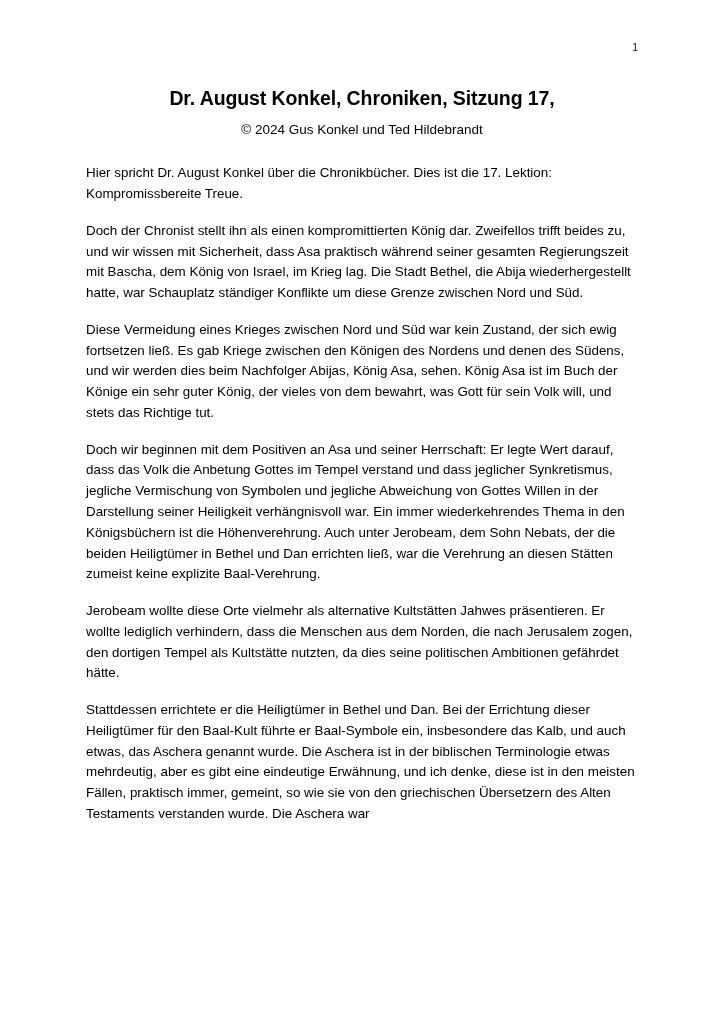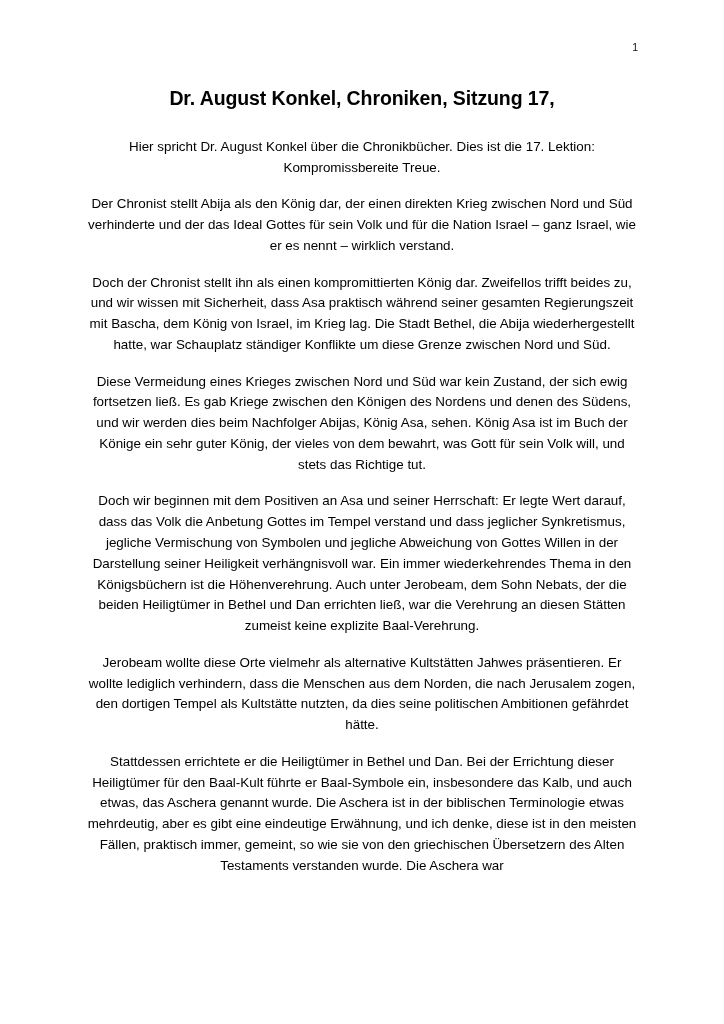--- a/index.html
+++ b/index.html
@@ -54,43 +54,43 @@
     margin-top: 9px;
     line-height: 1.3;
   }
   .body-text {
     margin-top: 25px;
   }
   .body-text p {
     margin: 0 0 16px 0;
     font-size: 13.4px;
     line-height: 1.55;
-    text-align: center;
+    text-align: left;
   }
   .body-text p:last-child {
     margin-bottom: 0;
   }
 </style>
 </head>
 <body>
 
 <div class="page">
 
   <div class="page-number">1</div>
 
   <div class="content">
 
     <h1 class="doc-title">
       <span class="line1">Dr. August Konkel, Chroniken, Sitzung 17,</span>
     </h1>
 
+    <div class="copyright">© 2024 Gus Konkel und Ted Hildebrandt</div>
 
     <div class="body-text">
       <p>Hier spricht Dr. August Konkel über die Chronikbücher. Dies ist die 17. Lektion: Kompromissbereite Treue.</p>
-      <p>Der Chronist stellt Abija als den König dar, der einen direkten Krieg zwischen Nord und Süd verhinderte und der das Ideal Gottes für sein Volk und für die Nation Israel – ganz Israel, wie er es nennt – wirklich verstand.</p>
       <p>Doch der Chronist stellt ihn als einen kompromittierten König dar. Zweifellos trifft beides zu, und wir wissen mit Sicherheit, dass Asa praktisch während seiner gesamten Regierungszeit mit Bascha, dem König von Israel, im Krieg lag. Die Stadt Bethel, die Abija wiederhergestellt hatte, war Schauplatz ständiger Konflikte um diese Grenze zwischen Nord und Süd.</p>
       <p>Diese Vermeidung eines Krieges zwischen Nord und Süd war kein Zustand, der sich ewig fortsetzen ließ. Es gab Kriege zwischen den Königen des Nordens und denen des Südens, und wir werden dies beim Nachfolger Abijas, König Asa, sehen. König Asa ist im Buch der Könige ein sehr guter König, der vieles von dem bewahrt, was Gott für sein Volk will, und stets das Richtige tut.</p>
       <p>Doch wir beginnen mit dem Positiven an Asa und seiner Herrschaft: Er legte Wert darauf, dass das Volk die Anbetung Gottes im Tempel verstand und dass jeglicher Synkretismus, jegliche Vermischung von Symbolen und jegliche Abweichung von Gottes Willen in der Darstellung seiner Heiligkeit verhängnisvoll war. Ein immer wiederkehrendes Thema in den Königsbüchern ist die Höhenverehrung. Auch unter Jerobeam, dem Sohn Nebats, der die beiden Heiligtümer in Bethel und Dan errichten ließ, war die Verehrung an diesen Stätten zumeist keine explizite Baal-Verehrung.</p>
       <p>Jerobeam wollte diese Orte vielmehr als alternative Kultstätten Jahwes präsentieren. Er wollte lediglich verhindern, dass die Menschen aus dem Norden, die nach Jerusalem zogen, den dortigen Tempel als Kultstätte nutzten, da dies seine politischen Ambitionen gefährdet hätte.</p>
       <p>Stattdessen errichtete er die Heiligtümer in Bethel und Dan. Bei der Errichtung dieser Heiligtümer für den Baal-Kult führte er Baal-Symbole ein, insbesondere das Kalb, und auch etwas, das Aschera genannt wurde. Die Aschera ist in der biblischen Terminologie etwas mehrdeutig, aber es gibt eine eindeutige Erwähnung, und ich denke, diese ist in den meisten Fällen, praktisch immer, gemeint, so wie sie von den griechischen Übersetzern des Alten Testaments verstanden wurde. Die Aschera war</p>
     </div>
 
   </div>
 </div>
 

